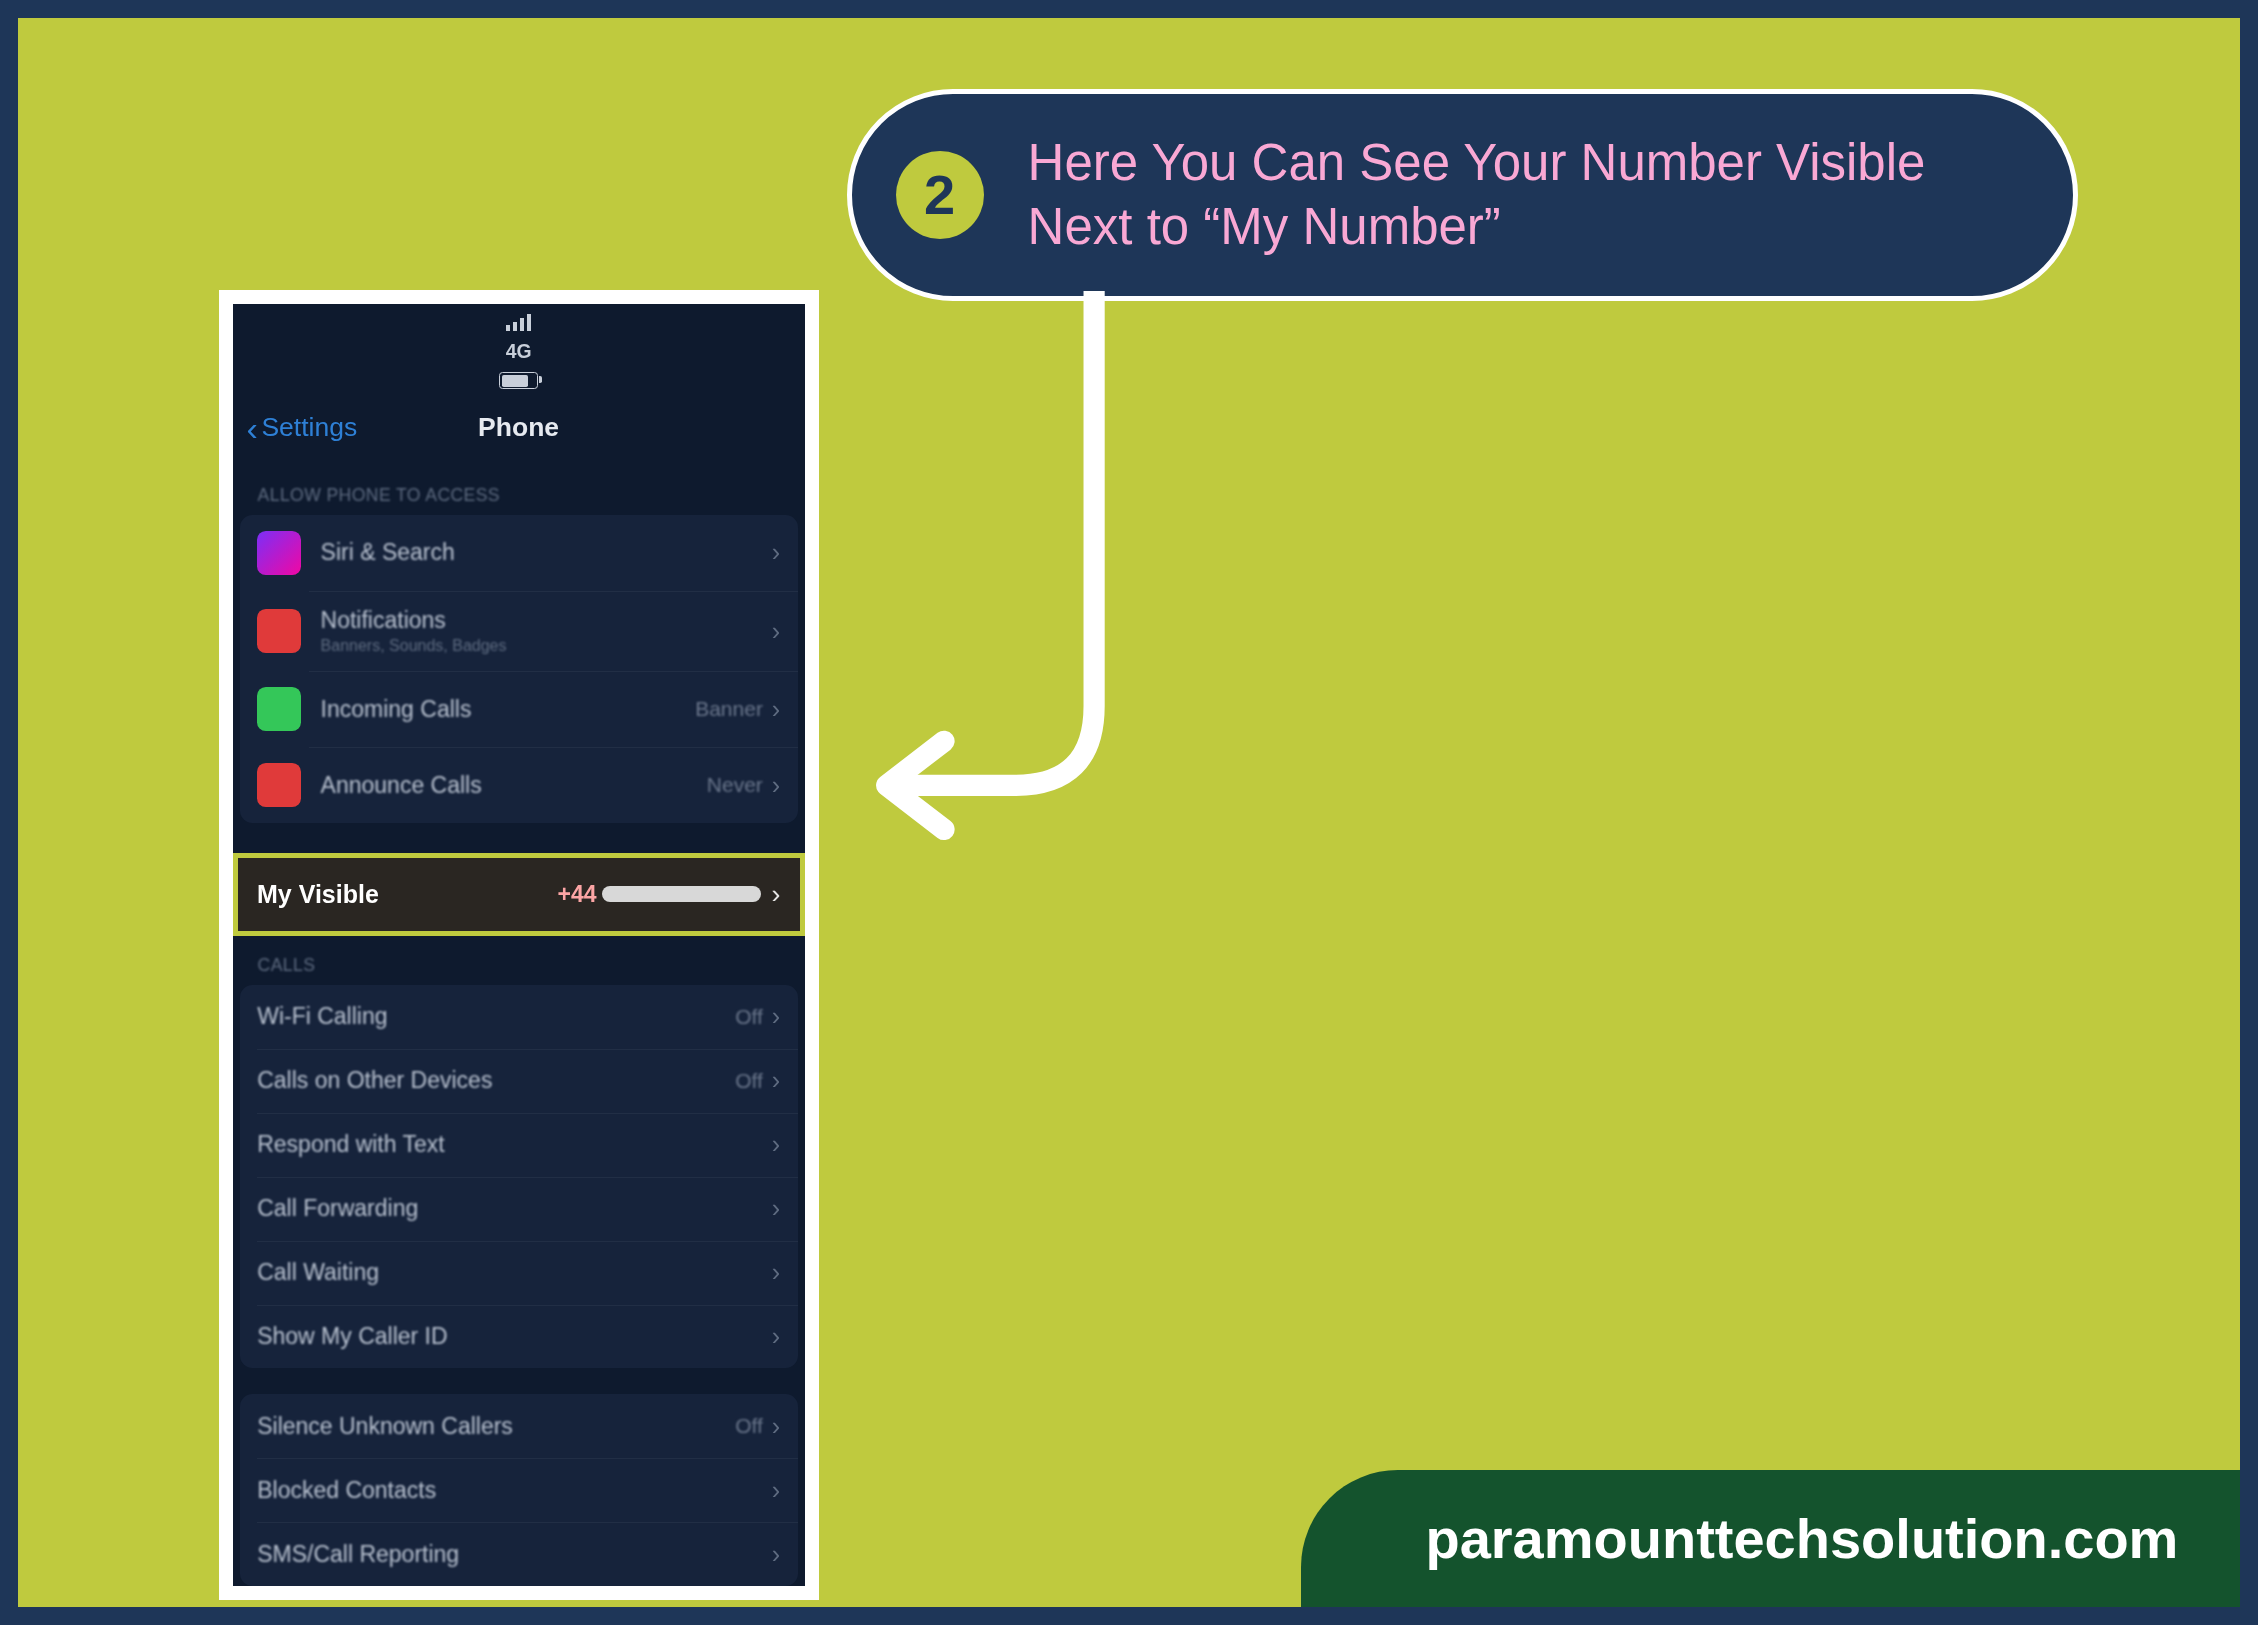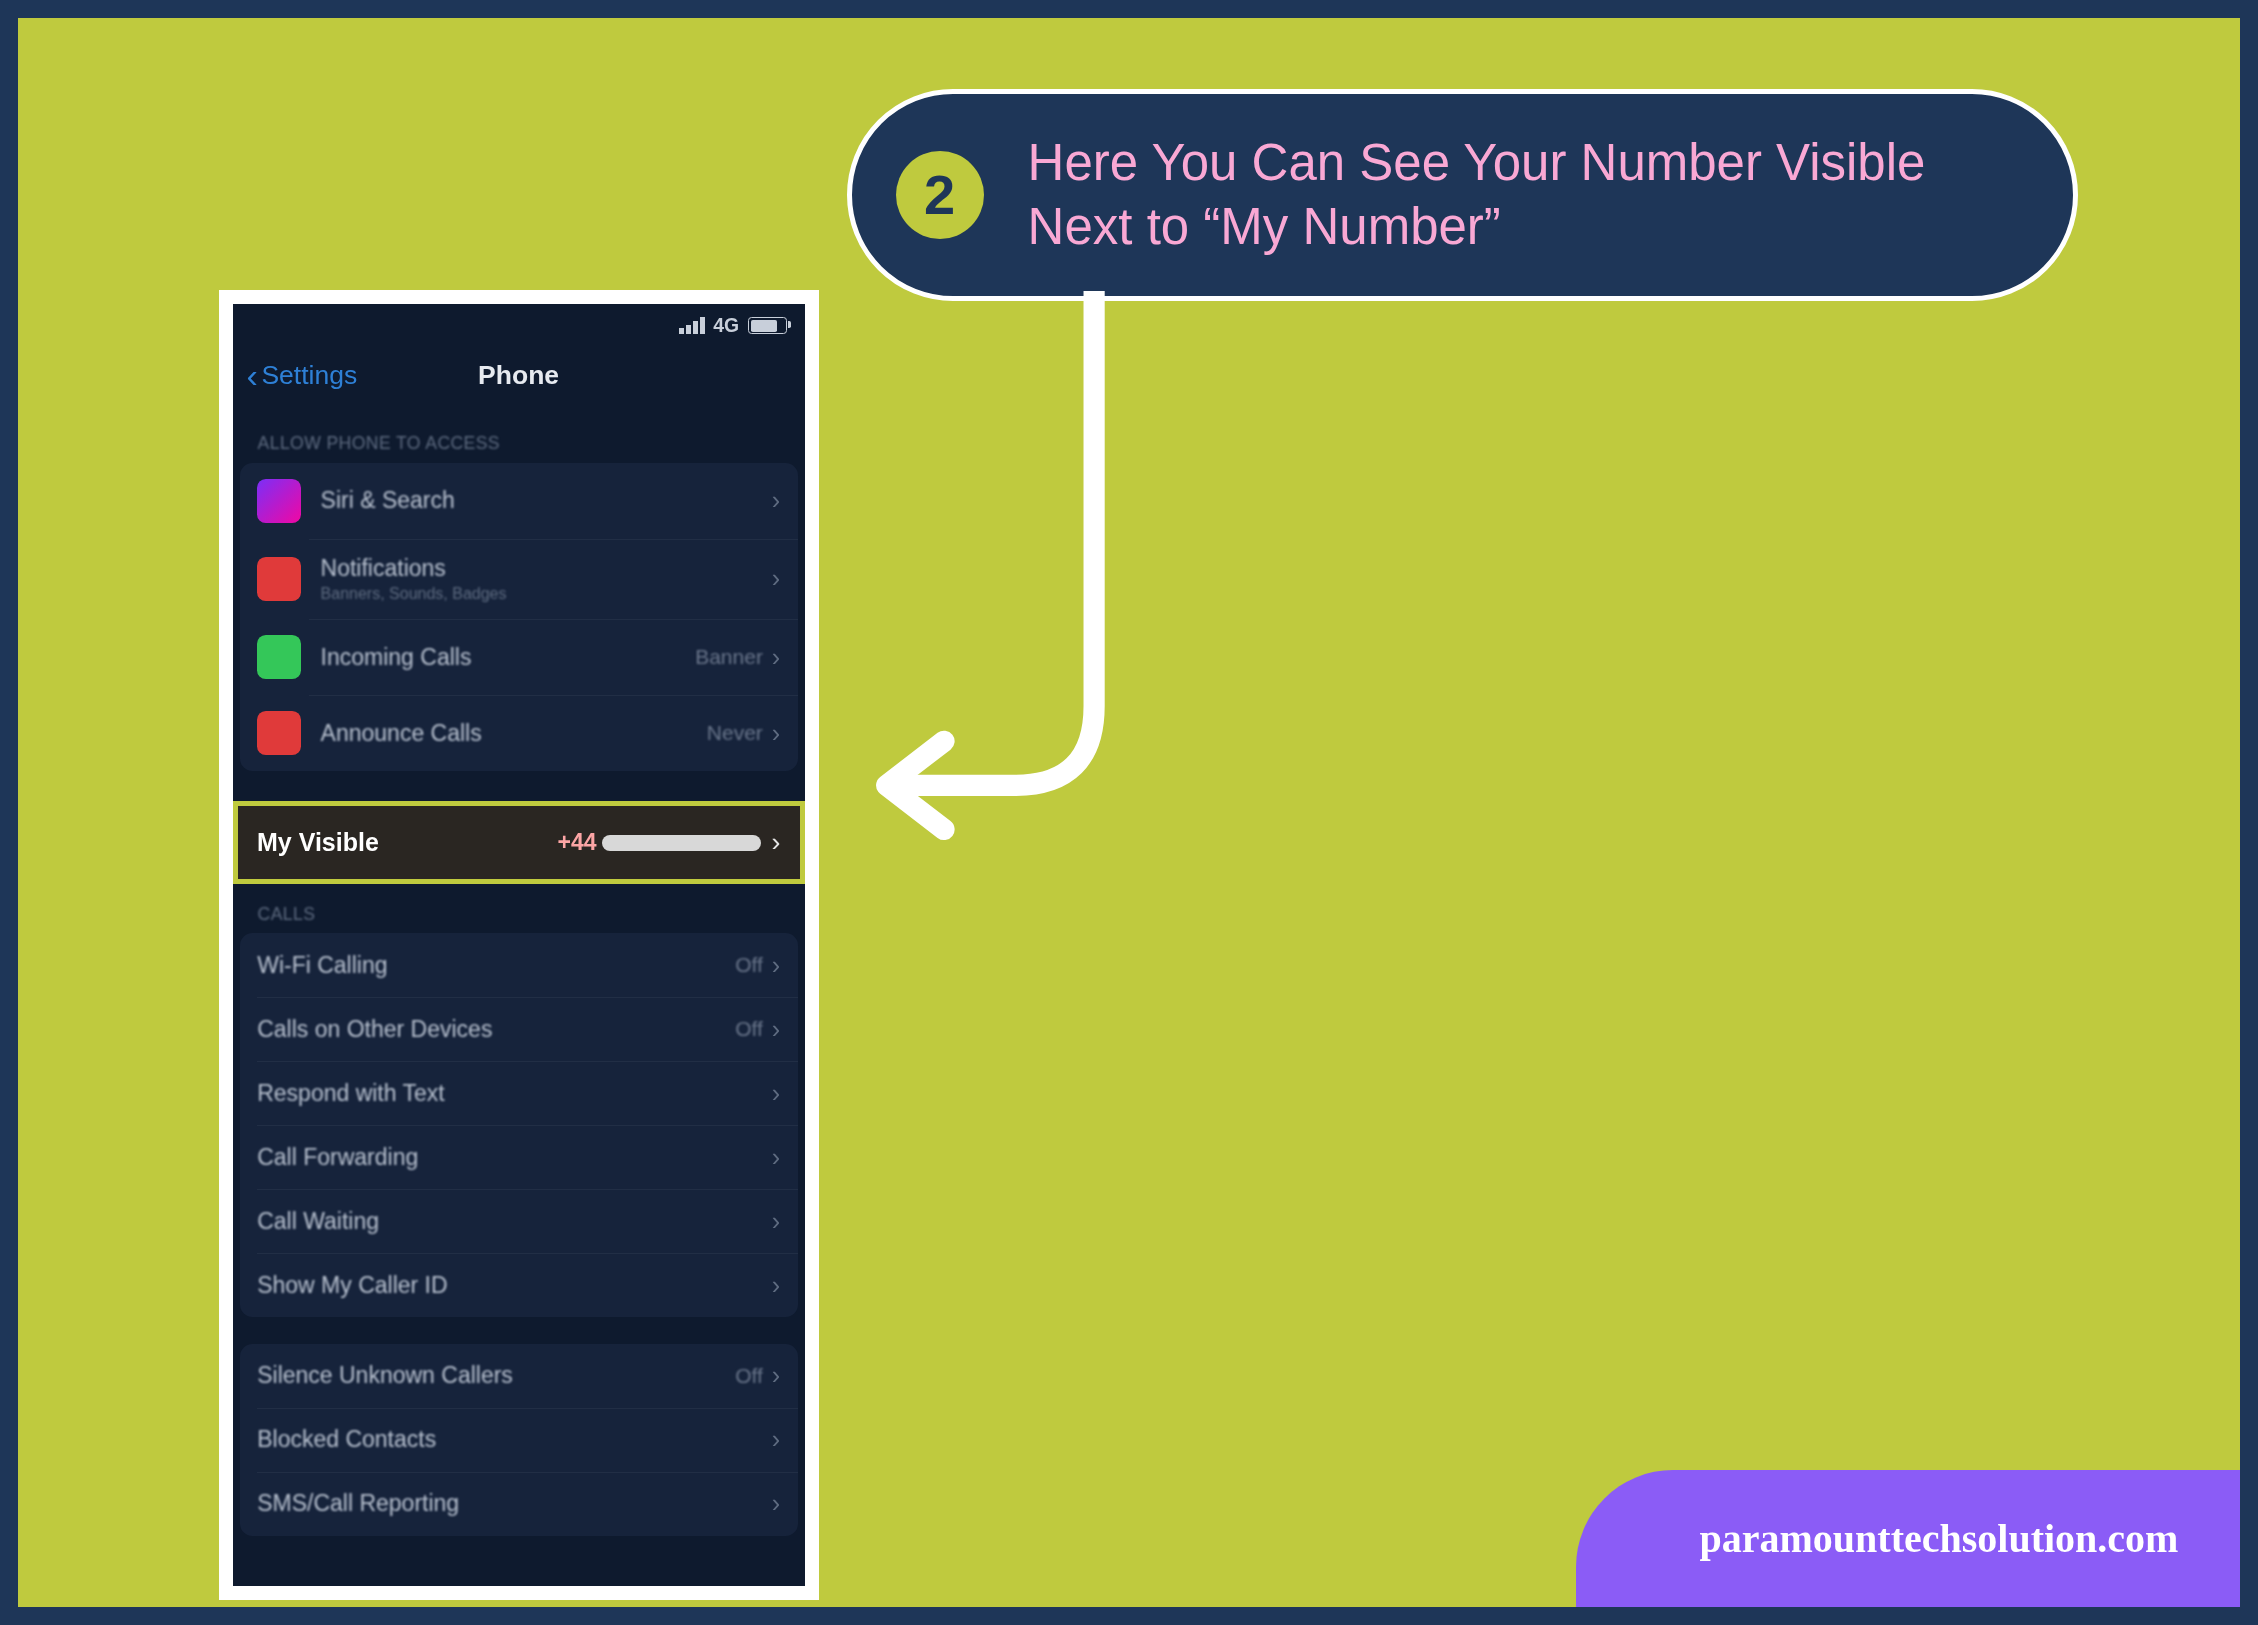--- a/index.html
+++ b/index.html
@@ -40,20 +40,21 @@
 }
 .status-bar {
   display: flex;
   justify-content: flex-end;
   align-items: center;
   gap: 8.8px;
   padding: 10.6px 17.6px 5.3px;
   font-size: 19.4px;
   color: #c8cfda;
   font-weight: 600;
+  flex-direction: column;
 }
 .signal { display: inline-flex; align-items: flex-end; gap: 2.6px; }
 .signal span { width: 4.4px; background: #c8cfda; display: inline-block; }
 .signal span:nth-child(1){height:6.2px;} .signal span:nth-child(2){height:9.7px;}
 .signal span:nth-child(3){height:13.2px;} .signal span:nth-child(4){height:17px;}
 .battery { width: 39px; height: 17.6px; border: 1.8px solid #c8cfda; border-radius: 3.5px; position: relative; }
 .battery::after { content:""; position:absolute; right:-5.3px; top:3.5px; width:3.5px; height:7px; background:#c8cfda; border-radius:0 1.8px 1.8px 0;}
 .battery-fill { position:absolute; left:1.8px; top:1.8px; bottom:1.8px; width:70%; background:#c8cfda; border-radius:1.8px;}
 .nav-row {
   display: flex;
@@ -203,29 +204,28 @@
   left: 820px;
   width: 318px;
   height: 565px;
   pointer-events: none;
 }
 .footer-badge {
   position: absolute;
   bottom: 0;
   right: 0;
   height: 137px;
-  background: #8b5cf6;
+  background: #14532d;
   color: #fff;
-  font-size: 40px;
+  font-size: 56px;
   font-weight: 700;
   display: flex;
   align-items: center;
   padding: 0 62px 0 124px;
   border-top-left-radius: 97px;
-  font-family: Liberation Serif, serif;
 }
 </style>
 </head>
 <body>
 
 <div class="inner-frame">
 
   <div class="phone-outer">
     <div class="phone-screen">
       <div class="status-bar">

